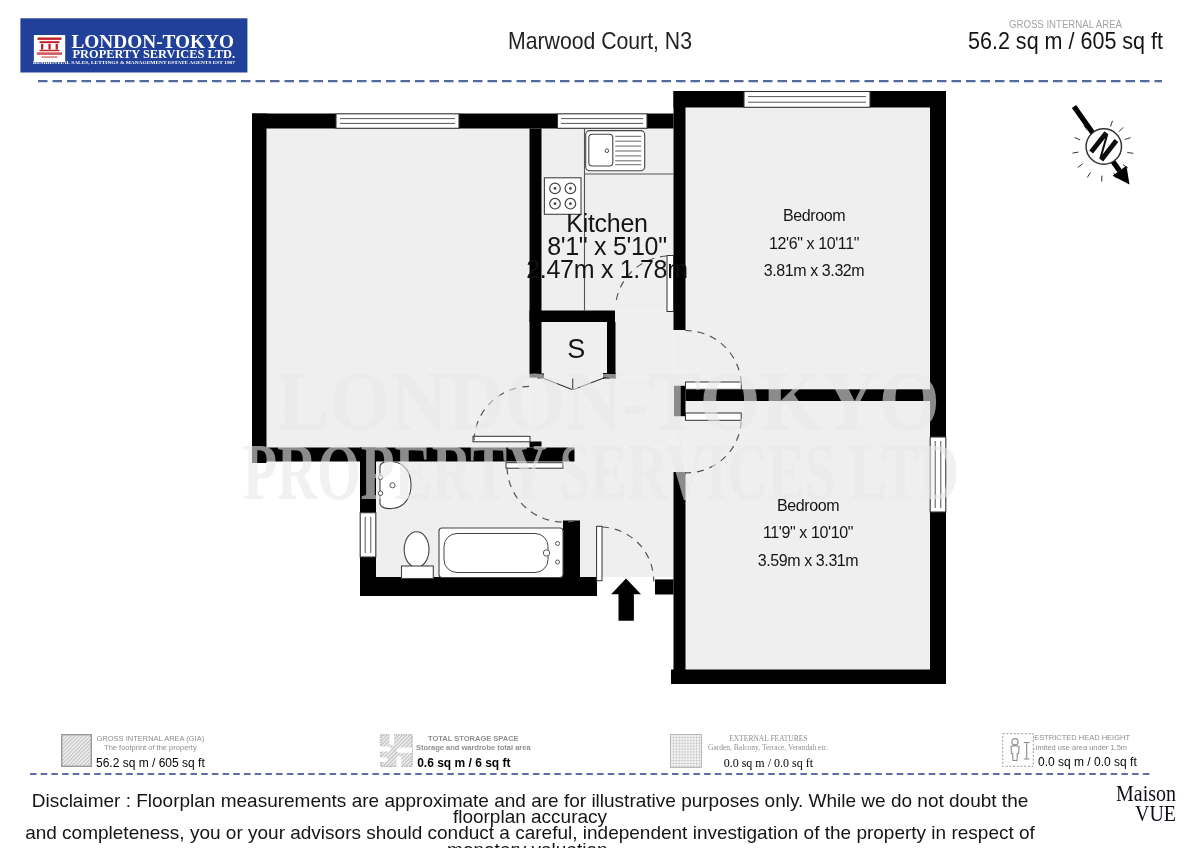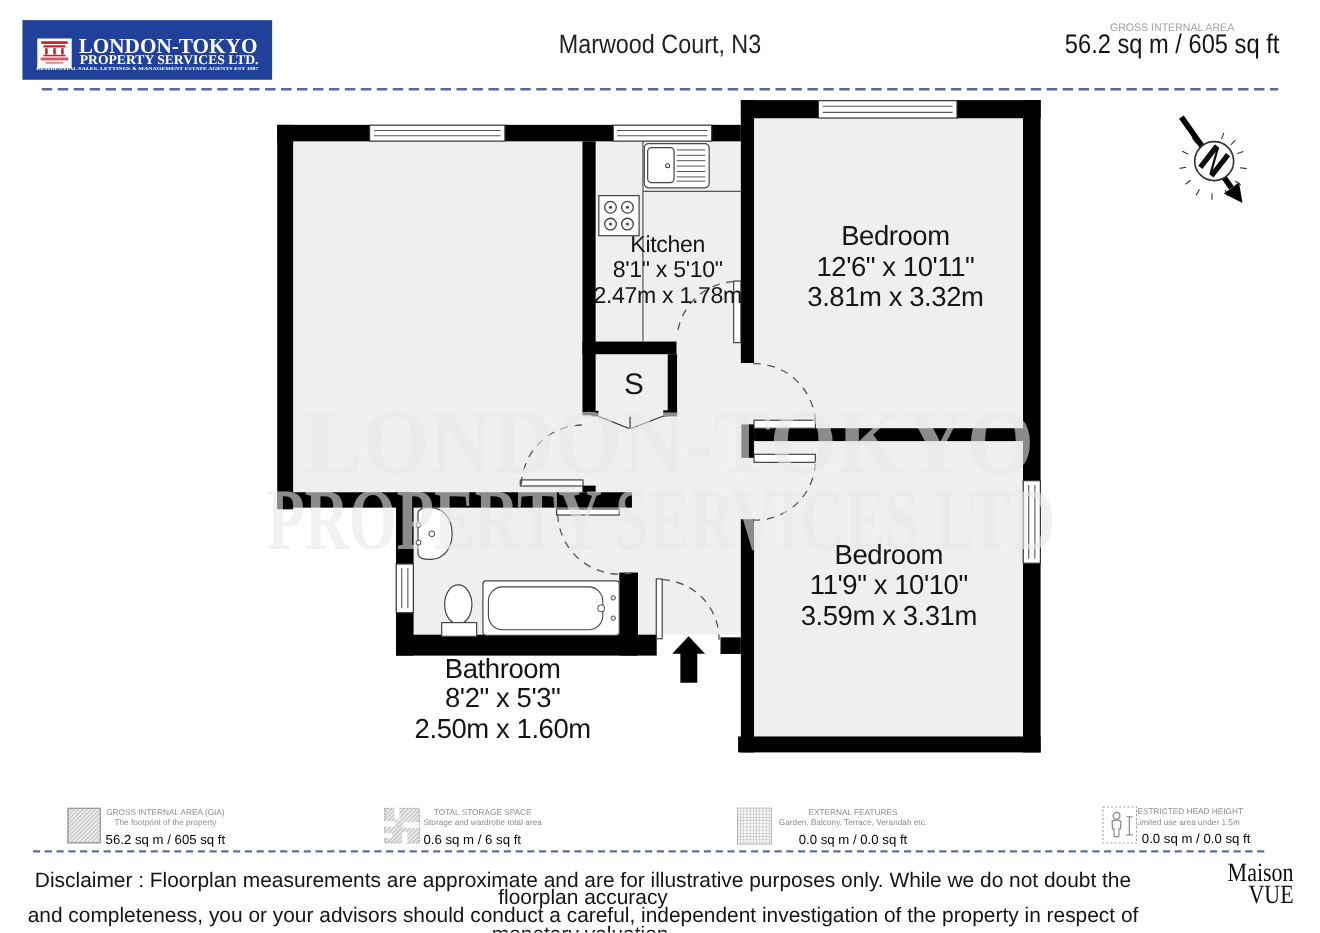--- a/index.html
+++ b/index.html
@@ -1,21 +1,21 @@
 <!DOCTYPE html>
 <html><head>
 <meta charset="utf-8">
 <style>
   html,body{margin:0;padding:0;background:#fff;}
   #page{position:relative;width:1200px;height:848px;background:#fff;overflow:hidden;
         font-family:"Liberation Sans",sans-serif;-webkit-font-smoothing:antialiased;}
   .abs{position:absolute;}
   .roomlbl{position:absolute;text-align:center;color:rgba(17,17,17,0.985);filter:blur(0px);
-           font-size:25px;line-height:27.5px;letter-spacing:-0.4px;white-space:nowrap;}
-  .kitlbl{font-size:21px;line-height:22.8px;letter-spacing:-0.3px;text-align:center;}
+           font-size:16px;line-height:27.5px;letter-spacing:-0.4px;white-space:nowrap;}
+  .kitlbl{font-size:25px;line-height:22.8px;letter-spacing:-0.3px;text-align:center;}
   .leg{position:absolute;filter:blur(0px);text-align:center;}
   .leg .t1{font-size:7.5px;color:#8e8e8e;line-height:9.5px;white-space:nowrap;}
   .leg .val{font-size:12px;color:rgba(0,0,0,0.985);margin-top:3px;white-space:nowrap;}
 </style>
 </head>
 <body>
 <div id="page">
 
   <svg class="abs" style="left:0;top:0;filter:blur(0px)" width="1200" height="90" viewBox="0 0 1200 90">
     <rect x="20.4" y="18.3" width="227" height="54.2" fill="#20409a"></rect>
@@ -172,59 +172,58 @@
     <circle cx="1103.8" cy="146.5" r="17.7" stroke="#333" stroke-width="1.5" fill="#fff"></circle>
     <path d="M -8.8,-12.3 L -3.9,-12.3 L 4,7.2 L 4,-12.3 L 8.8,-12.3 L 8.8,12.3 L 3.9,12.3 L -4,-7.2 L -4,12.3 L -8.8,12.3 Z" fill="#0d0d0d" transform="translate(1103.8,146.3) rotate(38)"></path>
 
     <text x="277" y="430" font-family="Liberation Serif" font-weight="bold" font-size="84" fill="rgba(231,231,231,0.6)" textLength="663" lengthAdjust="spacingAndGlyphs">LONDON-TOKYO</text>
     <text x="243" y="499" font-family="Liberation Serif" font-weight="bold" font-size="80" fill="rgba(231,231,231,0.6)" textLength="716" lengthAdjust="spacingAndGlyphs">PROPERTY SERVICES LTD</text>
   </svg>
 
   <div class="roomlbl kitlbl" style="left:457px;top:212px;width:300px;">Kitchen<br>8'1" x 5'10"<br>2.47m x 1.78m</div>
   <div class="roomlbl" style="left:664px;top:202px;width:300px;">Bedroom<br>12'6" x 10'11"<br>3.81m x 3.32m</div>
   <div class="roomlbl" style="left:658px;top:491.5px;width:300px;">Bedroom<br>11'9" x 10'10"<br>3.59m x 3.31m</div>
-  <div class="roomlbl" style="left:307px;top:594.5px;width:300px;">Bathroom<br>8'2" x 5'3"<br>2.50m x 1.60m</div>
   <div class="roomlbl" style="left:426px;top:336px;width:300px;font-size:27px;">S</div>
 
   <div class="leg" style="left:61px;top:733.8px;">
     <svg width="31" height="33" style="position:absolute;left:0;top:0">
       <defs>
           <pattern id="h1" width="2.7" height="2.7" patternUnits="userSpaceOnUse" patternTransform="rotate(45)">
         <rect width="2.7" height="2.7" fill="#f0f0f0"></rect>
             <rect width="1.1" height="2.7" fill="#c2c2c2"></rect>
           </pattern>
         </defs>
       <rect x="0.7" y="0.7" width="29.6" height="31.6" fill="url(#h1)" stroke="#9a9a9a" stroke-width="1.4"></rect>
     </svg>
     <div class="t1" style="margin-left:35px;">GROSS INTERNAL AREA (GIA)<br>The footprint of the property</div>
     <div class="val" style="margin-left:35px;">56.2 sq m / 605 sq ft</div>
   </div>
 
-  <div class="leg" style="left:349px;top:733.8px;">
+  <div class="leg" style="left:380px;top:733.8px;font-weight:bold;">
     <svg width="33" height="33" style="position:absolute;left:0;top:0">
       <defs>
           <pattern id="h2" width="2.7" height="2.7" patternUnits="userSpaceOnUse" patternTransform="rotate(45)">
         <rect width="2.7" height="2.7" fill="#efefef"></rect>
             <rect width="1.1" height="2.7" fill="#bfbfbf"></rect>
           </pattern>
         </defs>
       <rect x="0.8" y="0.8" width="31.4" height="31.6" fill="url(#h2)" stroke="#9a9a9a" stroke-width="1" stroke-dasharray="1.4,1.1"></rect>
       <g fill="#fff">
         <path d="M9.5,0 h4.6 v9.2 a2.3,2.3 0 0 1 -4.6,0 Z"></path>
         <path d="M0,12.5 h8.2 a2.5,2.5 0 0 1 0,5 H0 Z"></path>
         <path d="M32,13.5 h-12.5 a2.6,2.6 0 0 0 0,5.2 H32 Z"></path>
         <path d="M16.5,33 v-8.6 a2.4,2.4 0 0 1 4.8,0 V33 Z"></path>
         <path d="M0,23.5 h5.6 a2.2,2.2 0 0 1 0,4.4 H0 Z"></path>
       </g>
     </svg>
     <div class="t1" style="margin-left:36px;">TOTAL STORAGE SPACE<br>Storage and wardrobe total area</div>
     <div class="val" style="margin-left:17px;">0.6 sq m / 6 sq ft</div>
   </div>
 
-  <div class="leg" style="left:670px;top:733.8px;">
+  <div class="leg" style="left:670px;top:733.8px;font-family:Liberation Serif, serif;">
     <svg width="32" height="34" style="position:absolute;left:0;top:0">
       <defs>
           <pattern id="g3" width="2.9" height="2.9" patternUnits="userSpaceOnUse">
         <rect width="2.9" height="2.9" fill="#f6f6f6"></rect>
             <path d="M0,0 H2.9 M0,0 V2.9" stroke="#b0b0b0" stroke-width="0.85" fill="none"></path>
           </pattern>
         </defs>
       <rect x="0.5" y="0.5" width="31" height="33" fill="url(#g3)" stroke="#ababab" stroke-width="0.8"></rect>
     </svg>
     <div class="t1" style="margin-left:38px;">EXTERNAL FEATURES<br>Garden, Balcony, Terrace, Verandah etc.</div>

